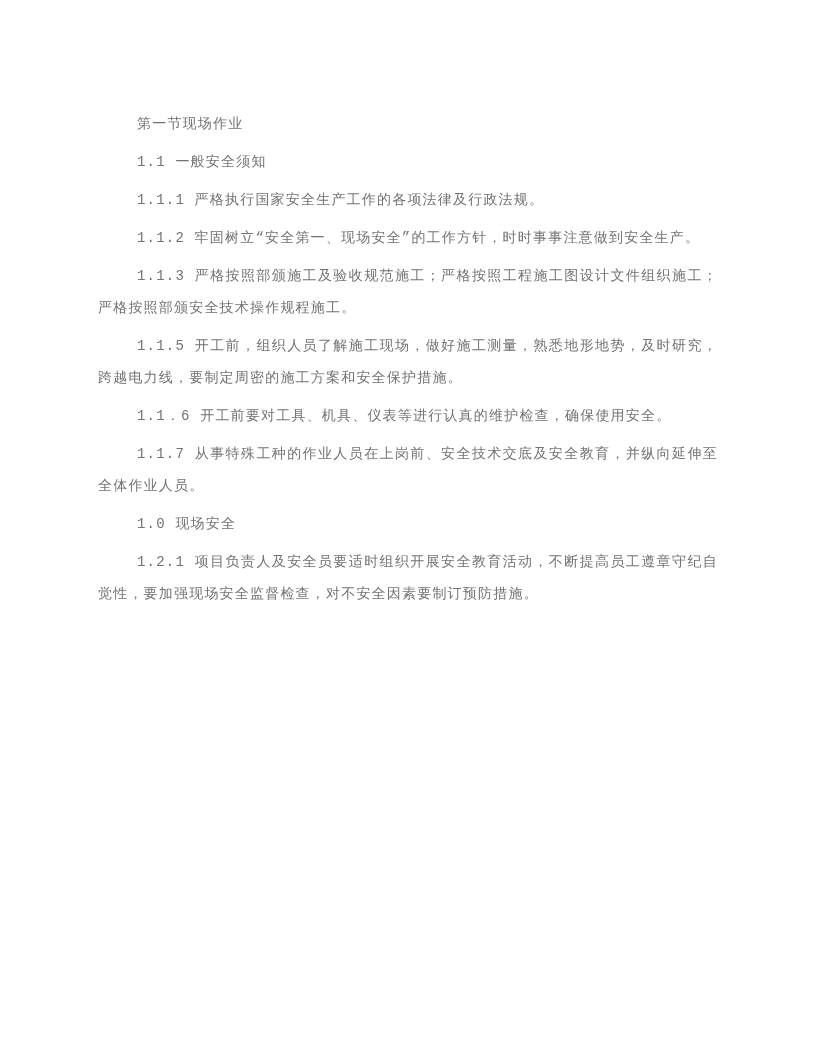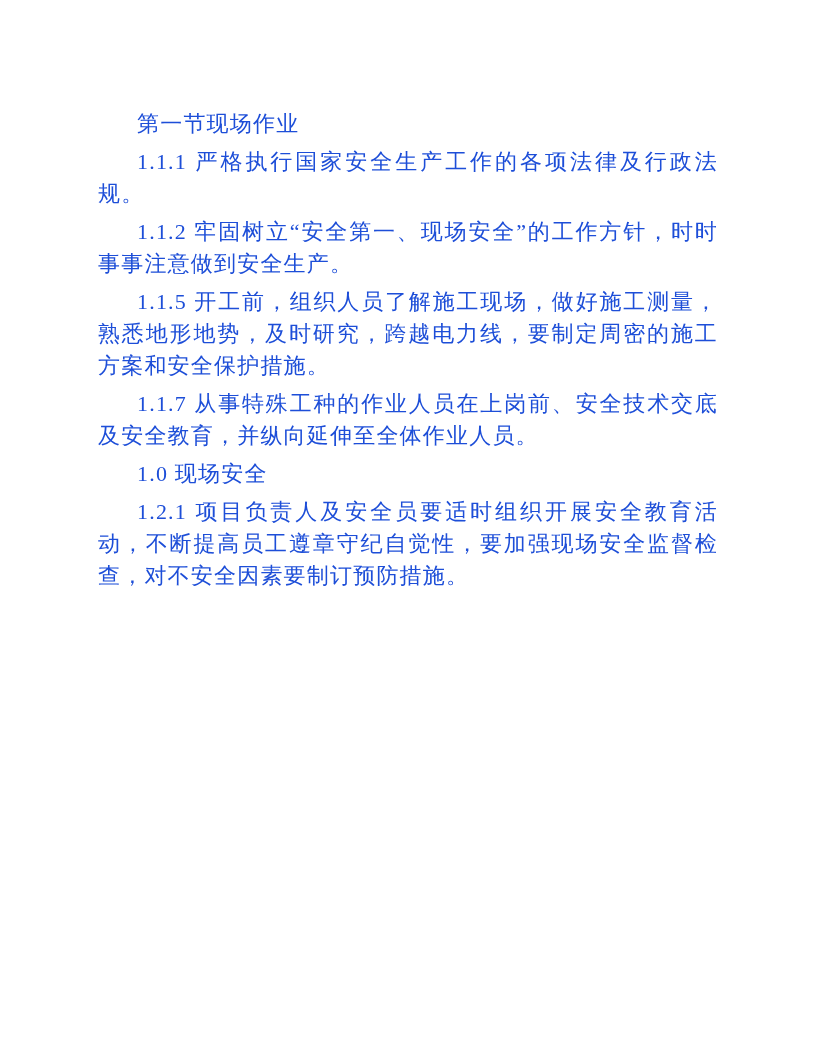--- a/index.html
+++ b/index.html
@@ -2,37 +2,40 @@
 <html><head>
   <meta charset="utf-8">
   <style>
     html, body { margin: 0; padding: 0; background: #ffffff; }
     body { width: 816px; height: 1056px; position: relative; overflow: hidden; }
     .page {
       position: absolute;
       left: 98px;
       top: 108px;
       width: 620px;
-      font-family: Liberation Serif, serif;
-      color: #1d4ed8;
-      font-size: 22px;
+      font-family: Liberation Mono, monospace;
+      color: #737373;
+      font-size: 14px;
       line-height: 32px;
       letter-spacing: 1.2px;
     }
     .para {
       margin: 0 0 6px 0;
       text-indent: 39px;
       text-align: justify;
       text-align-last: left;
     }
   </style>
 </head>
 <body>
 
 <div class="page">
   <p class="para">第一节现场作业</p>
+  <p class="para">1.1 一般安全须知</p>
   <p class="para">1.1.1 严格执行国家安全生产工作的各项法律及行政法规。</p>
   <p class="para">1.1.2 牢固树立“安全第一、现场安全”的工作方针，时时事事注意做到安全生产。</p>
+  <p class="para">1.1.3 严格按照部颁施工及验收规范施工；严格按照工程施工图设计文件组织施工；严格按照部颁安全技术操作规程施工。</p>
   <p class="para">1.1.5 开工前，组织人员了解施工现场，做好施工测量，熟悉地形地势，及时研究，跨越电力线，要制定周密的施工方案和安全保护措施。</p>
+  <p class="para">1.1．6 开工前要对工具、机具、仪表等进行认真的维护检查，确保使用安全。</p>
   <p class="para">1.1.7 从事特殊工种的作业人员在上岗前、安全技术交底及安全教育，并纵向延伸至全体作业人员。</p>
   <p class="para">1.0 现场安全</p>
   <p class="para">1.2.1 项目负责人及安全员要适时组织开展安全教育活动，不断提高员工遵章守纪自觉性，要加强现场安全监督检查，对不安全因素要制订预防措施。</p>
 </div>
 
 </body></html>

